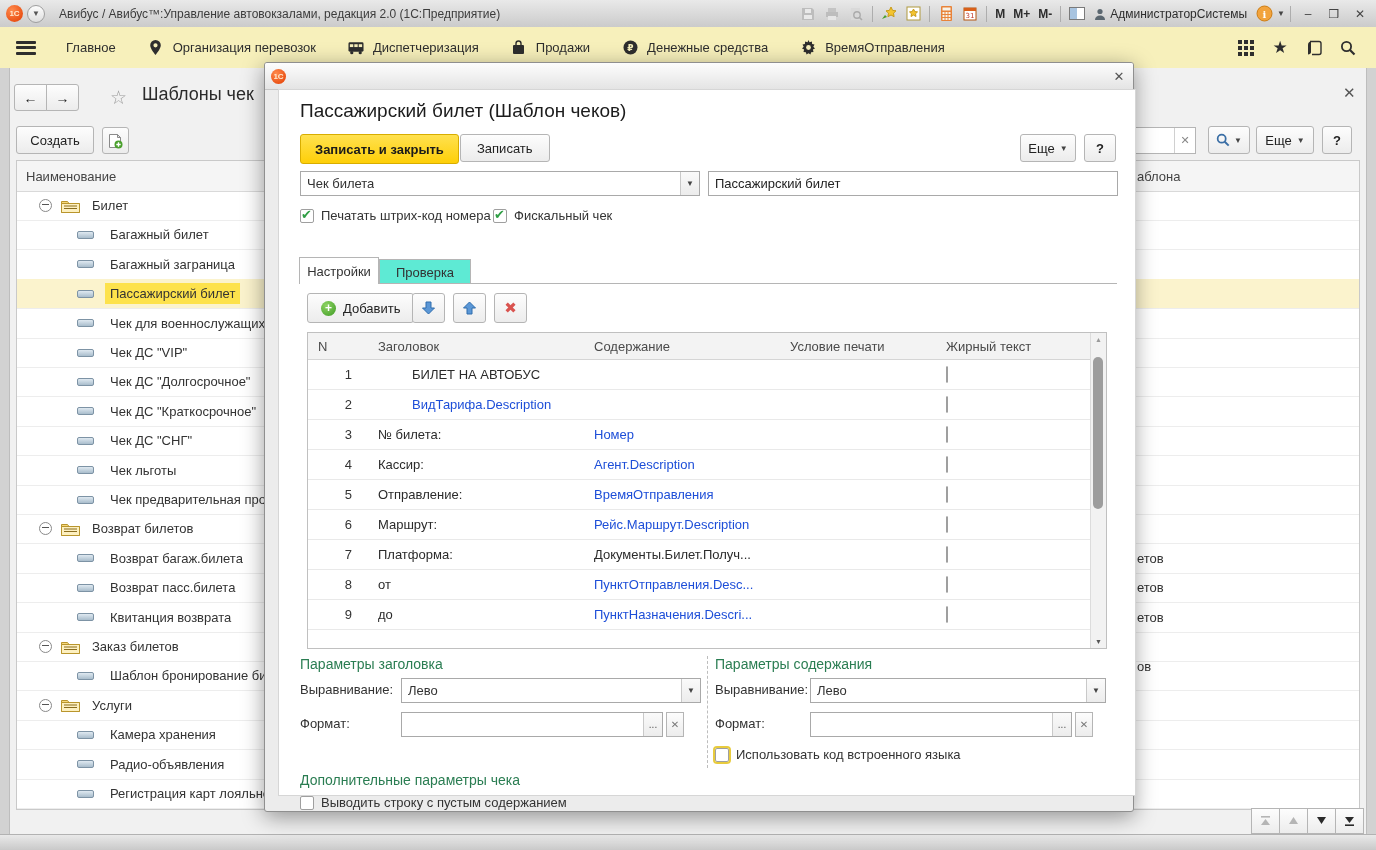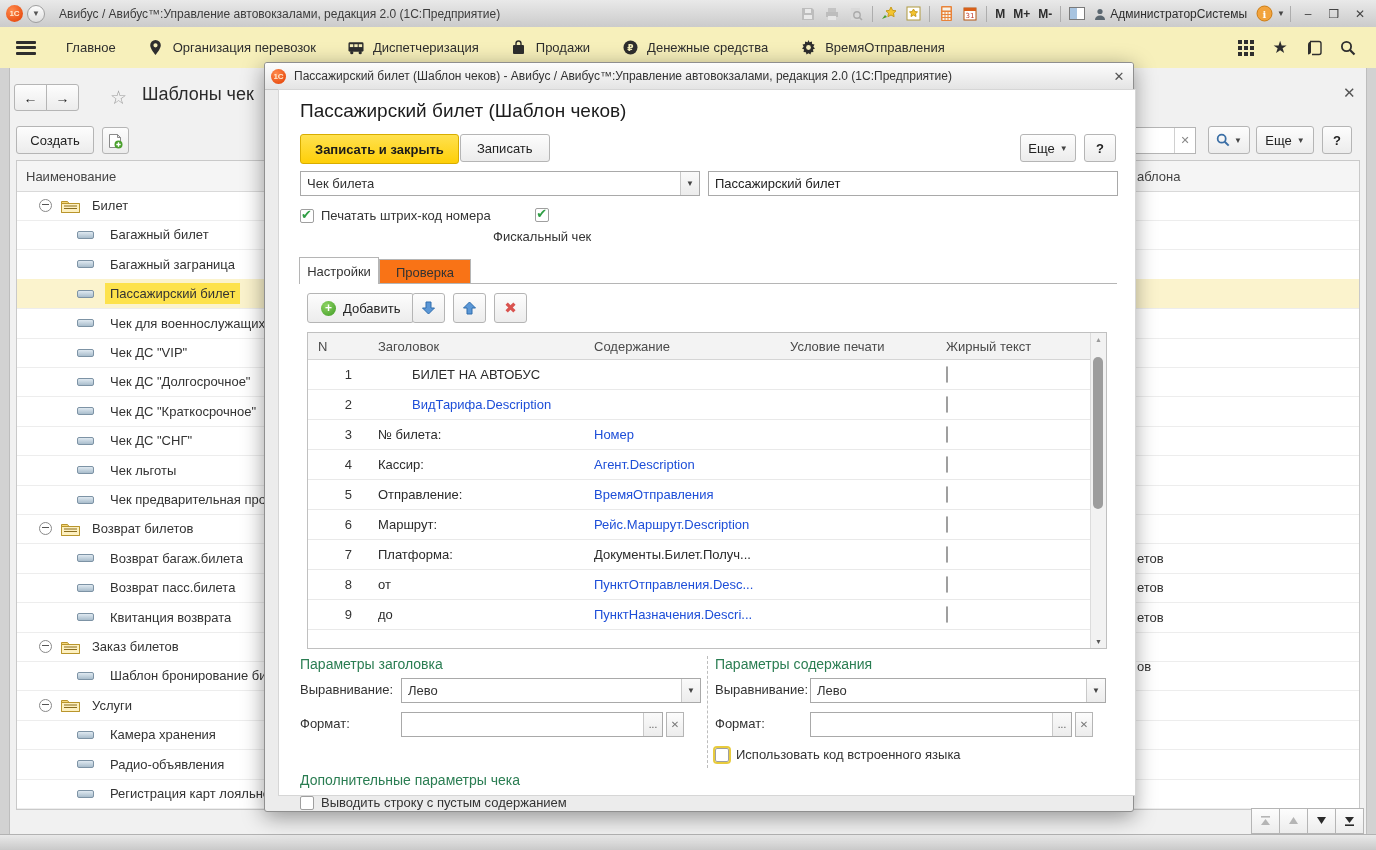--- a/index.html
+++ b/index.html
@@ -108,27 +108,27 @@
     display:flex;align-items:center;justify-content:center;font-size:8px;color:#444;background:linear-gradient(#fafafa,#ececec);}
   #fld-type{left:21px;top:81px;width:400px;}
   #fld-name{left:429px;top:81px;width:410px;}
   #fld-name input{border:0;outline:0;width:100%;padding:0 6px;font:inherit;color:#222;background:transparent;}
   .cbrow{position:absolute;display:flex;align-items:center;gap:7px;text-align:center;}
   .cb{width:14px;height:14px;border:1px solid #9f9f9f;border-radius:2px;background:#fff;
     position:relative;flex:0 0 auto;box-sizing:border-box;}
   .cb.checked::after{content:"\2714";position:absolute;left:0px;top:-3px;font-size:13px;font-weight:bold;color:#2f9e44;}
   .cb.focus{outline:2px solid #e8cb3d;outline-offset:0px;}
   #cb-barcode{left:21px;top:118px;}
-  #cb-fiscal{left:214px;top:118px;flex-direction:column;}
+  #cb-fiscal{left:214px;top:118px;}
   
   #tabs-line{position:absolute;left:20px;top:193px;width:818px;height:1px;background:#b5b5b5;}
   .tab{position:absolute;box-sizing:border-box;display:flex;align-items:center;justify-content:center;}
   #tab-settings{left:20px;top:167px;width:80px;height:27px;background:#fff;
     border:1px solid #b5b5b5;border-bottom:none;z-index:2;}
-  #tab-check{left:100px;top:169px;width:92px;height:25px;background:#f97316;
+  #tab-check{left:100px;top:169px;width:92px;height:25px;background:#5eead4;
     border:1px solid #b5b5b5;border-bottom:none;color:#333;}
   
   #btn-add{position:absolute;left:28px;top:203px;height:30px;padding:0 13px;gap:7px;}
   .plus-circle{width:15px;height:15px;border-radius:50%;background:radial-gradient(circle at 35% 30%,#8ed463,#3f9a25);
     color:#fff;font-size:12px;font-weight:bold;display:flex;align-items:center;justify-content:center;}
   .tool-sq{position:absolute;top:203px;width:33px;height:30px;}
   #btn-down{left:133px;}
   #btn-up{left:174px;}
   #btn-del{left:215px;font-size:15px;font-weight:bold;color:#d9534f;}
   
@@ -571,21 +571,20 @@
             <rect x="1" y="8.4" width="9" height="1.6" fill="#2b2b2b"></rect>
           </svg>
         </span>
     </div>
 
     <div id="bottom-strip"></div>
 
     <div id="dialog">
       <div id="dlg-titlebar">
         <span class="logo-1c" style="width:15px;height:15px;">1С</span>
-        <span class="t">Пассажирский билет (Шаблон чеков) - Авибус / Авибус™:Управление автовокзалами, редакция 2.0  (1С:Предприятие)</span>
         <span id="dlg-close">✕</span>
       </div>
       <div id="dlg-content">
         <div id="dlg-heading">Пассажирский билет (Шаблон чеков)</div>
 
         <span id="btn-savequit">Записать и закрыть</span>
         <span class="btn" id="btn-save">Записать</span>
         <span class="btn" id="dlg-more">
             <span>Еще</span>
             <span class="dd-arrow">▼</span>

